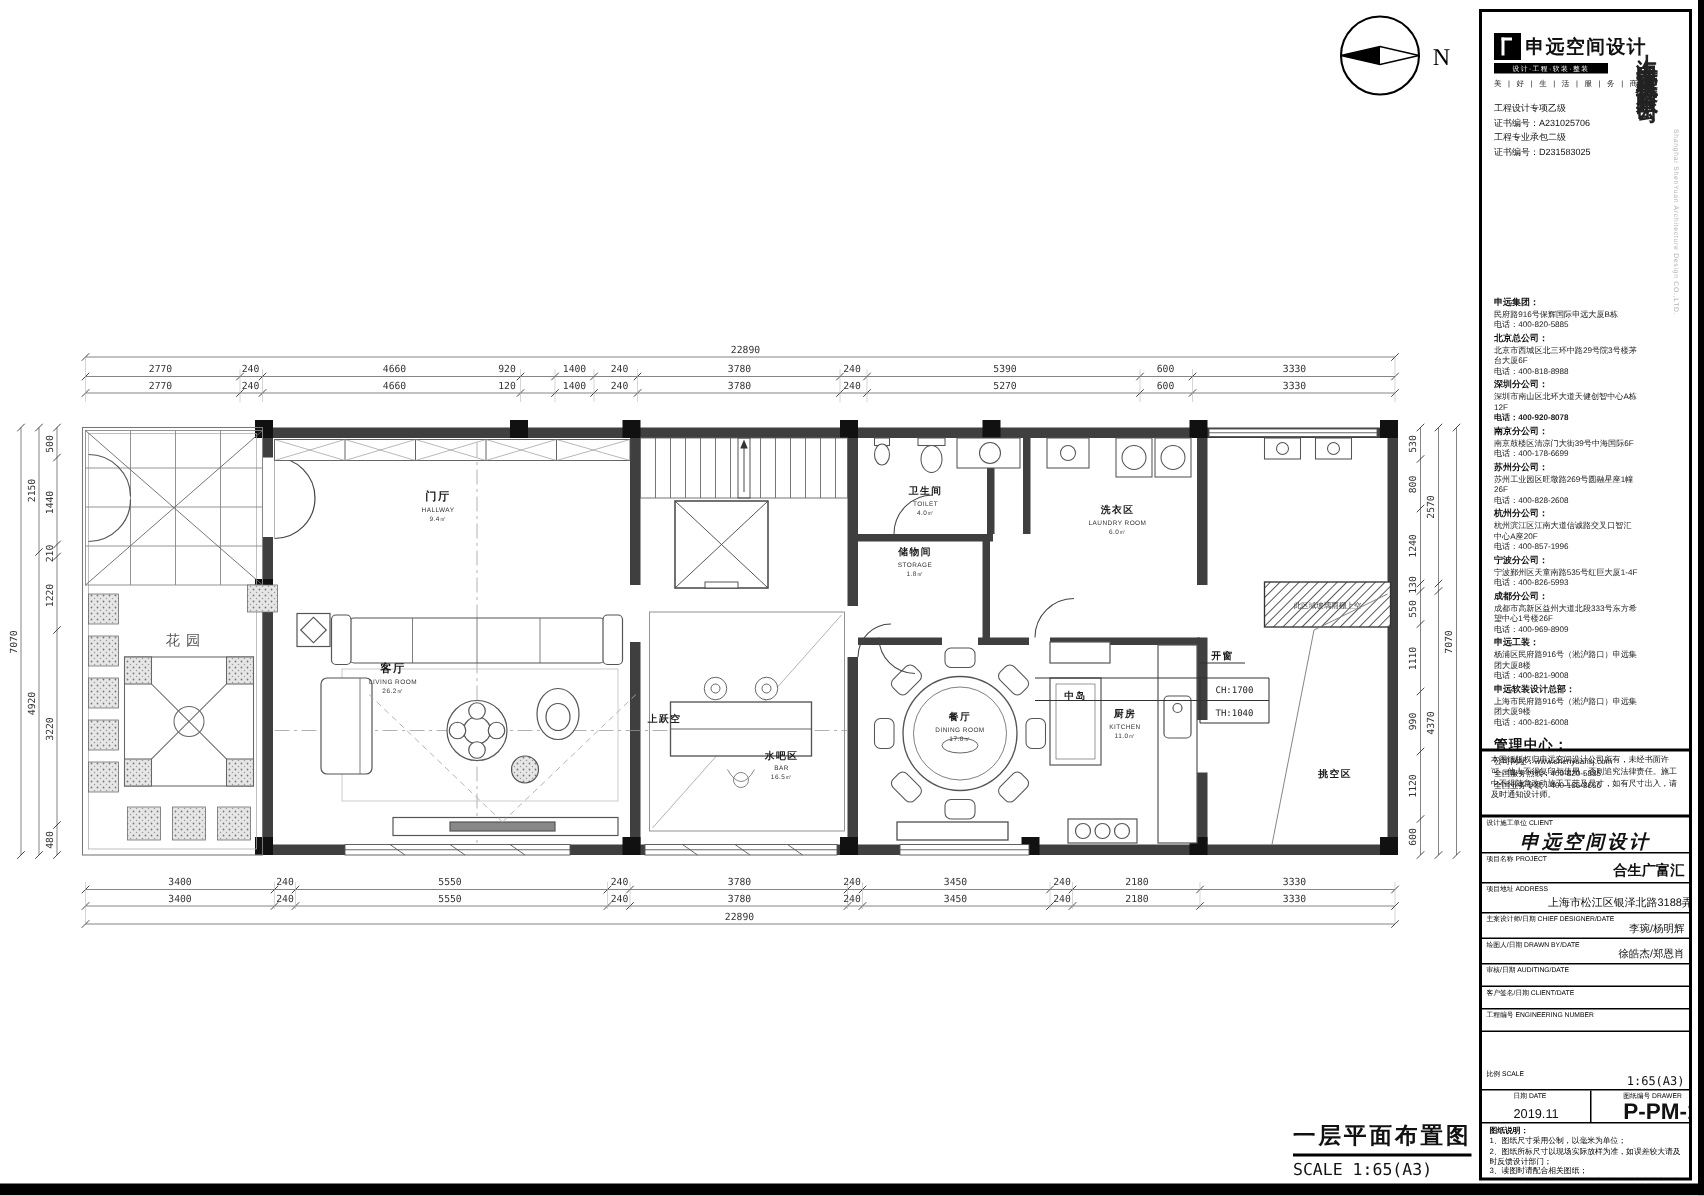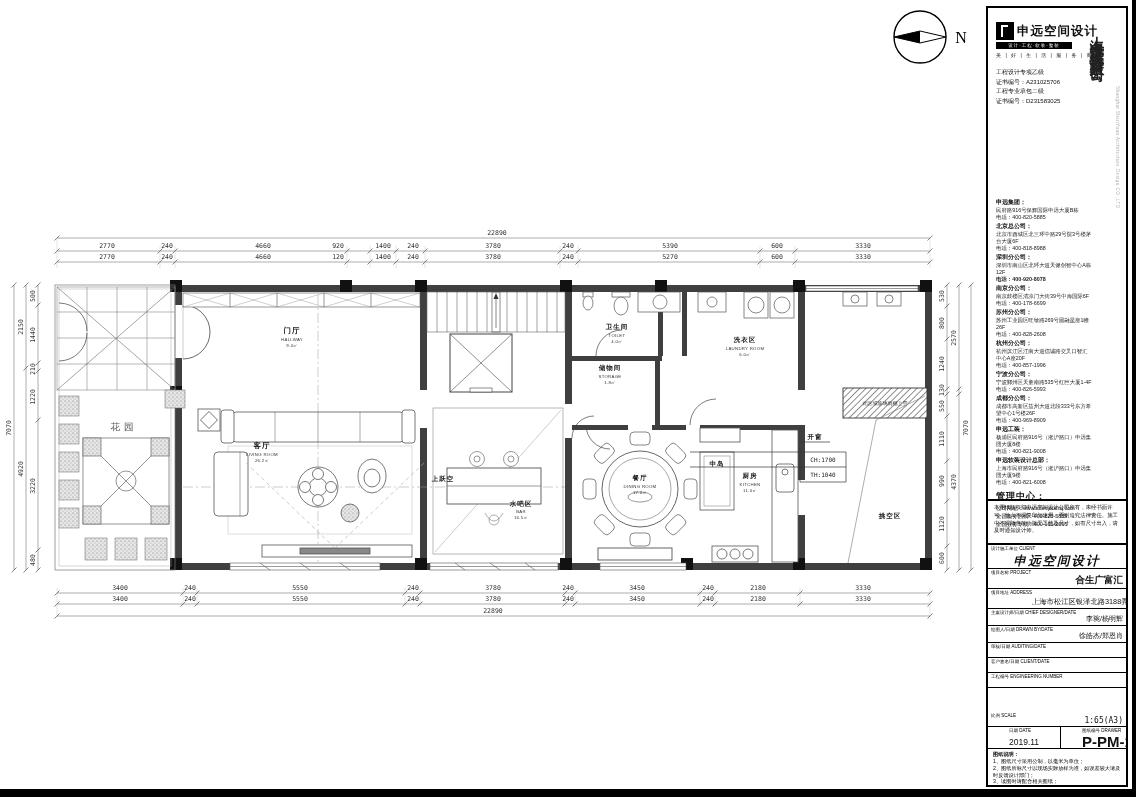--- a/index.html
+++ b/index.html
@@ -506,20 +506,24 @@
       <text class="dim" x="944" y="481" transform="rotate(-90 944 481)">990</text>
       <text class="dim" x="944" y="524" transform="rotate(-90 944 524)">1120</text>
       <text class="dim" x="944" y="558" transform="rotate(-90 944 558)">600</text>
       <text class="dim" x="956" y="338" transform="rotate(-90 956 338)">2570</text>
       <text class="dim" x="956" y="482" transform="rotate(-90 956 482)">4370</text>
       <text class="dim" x="968" y="428" transform="rotate(-90 968 428)">7070</text>
     </g>
   </g>
 </svg>
 
+<div class="cap">
+  <span class="cap-title">一层平面布置图</span>
+  <div class="cap-scale">SCALE 1:65(A3)</div>
+</div>
 
 <aside class="tb">
   <div class="tb-top">
     <div class="logo-wrap">
       <div class="logo-row">
         <span class="logo-mark"></span>
         <span class="logo-name">申远空间设计</span>
       </div>
       <div class="logo-bar">设计·工程·软装·整装</div>
       <div class="logo-tag">美 | 好 | 生 | 活 | 服 | 务 | 商</div>

